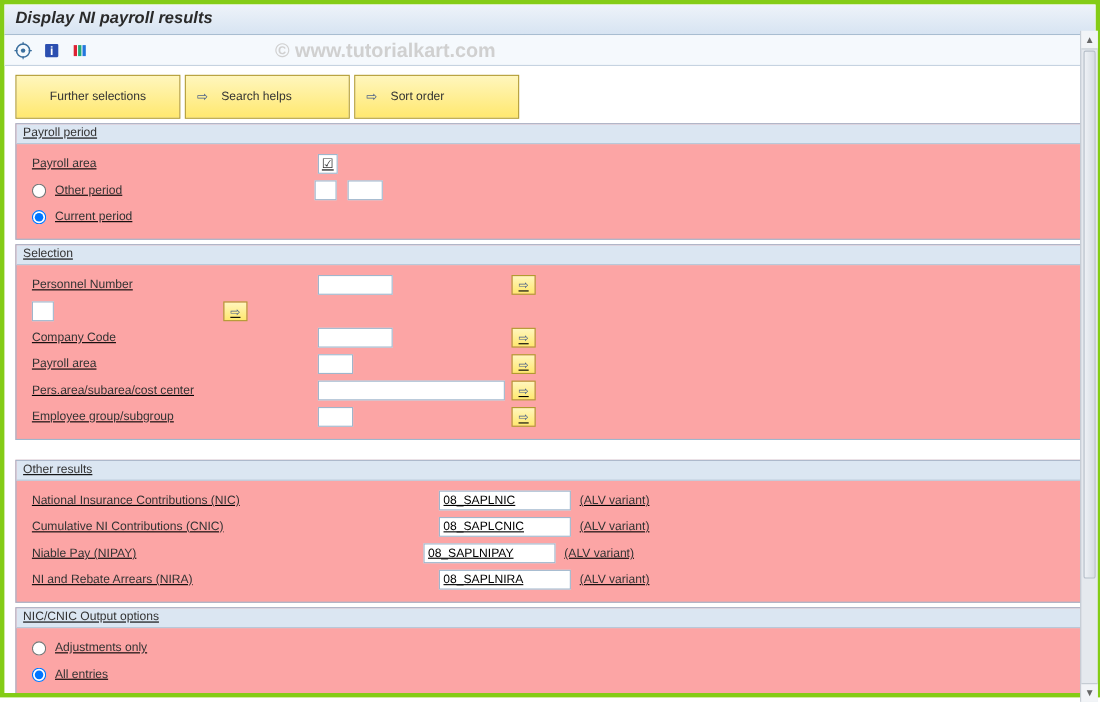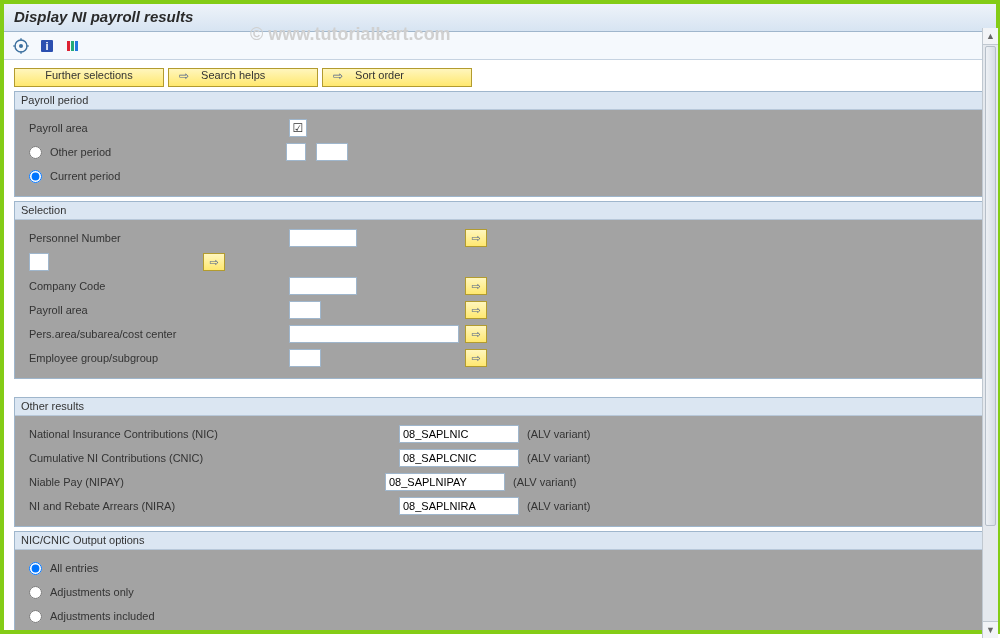--- a/index.html
+++ b/index.html
@@ -24,48 +24,50 @@
     height:28px;
   }
   .tool-strip .ticon {
     width:18px; height:18px;
     display:flex; align-items:center; justify-content:center;
     font-size:14px;
     cursor:pointer;
   }
   .watermark {
     position:absolute;
-    left:250px; top:24px;
+    left:250px; top:36px;
     font-size:18px;
     color:#d0d0d0;
     pointer-events:none;
     font-weight:bold;
   }
 
   .content { padding:8px 10px 0 10px; }
 
   .btn-row { display:flex; gap:4px; margin-bottom:2px; }
   .sap-btn {
     background: linear-gradient(#fff6bd, #ffe86f);
     border:1px solid #b29b2f;
-    height:19px;
+    height:40px;
     display:flex;
+    align-items:center;
     padding:0 10px;
     font-size:11px;
     color:#333;
     cursor:pointer;
     min-width:150px;
     gap:12px;
   }
   .sap-btn .arrow-icon { color:#4a5f8a; font-size:12px; }
 
   .group {
     border:1px solid #9fb6cc;
-    background:#a3a3a3;
+    background:#fca5a5;
     margin-top:4px;
+    text-decoration:underline;
   }
   .group-title {
     background:#dbe6f2;
     border-bottom:1px solid #b8c8d9;
     font-size:11px;
     color:#333;
     padding:2px 6px 3px 6px;
   }
   .group-body {
     padding:6px 14px 8px 14px;
@@ -281,26 +283,26 @@
               <input class="sap-input w-100" value="08_SAPLNIRA" style="">
               <span class="alv-label">(ALV variant)</span>
             </div>
           </div>
     </div>
 
     <div class="group">
       <div class="group-title">NIC/CNIC Output options</div>
       <div class="group-body" id="nic-body">
             <div class="row radio">
+              <input type="radio" name="nic" style="">
+              <span>Adjustments only</span>
+            </div>
+            <div class="row radio">
               <input type="radio" name="nic" checked="" style="">
               <span>All entries</span>
-            </div>
-            <div class="row radio">
-              <input type="radio" name="nic" style="">
-              <span>Adjustments only</span>
             </div>
             <div class="row radio">
               <input type="radio" name="nic" style="">
               <span>Adjustments included</span>
             </div>
           </div>
     </div>
 
   </div>
 </div>

